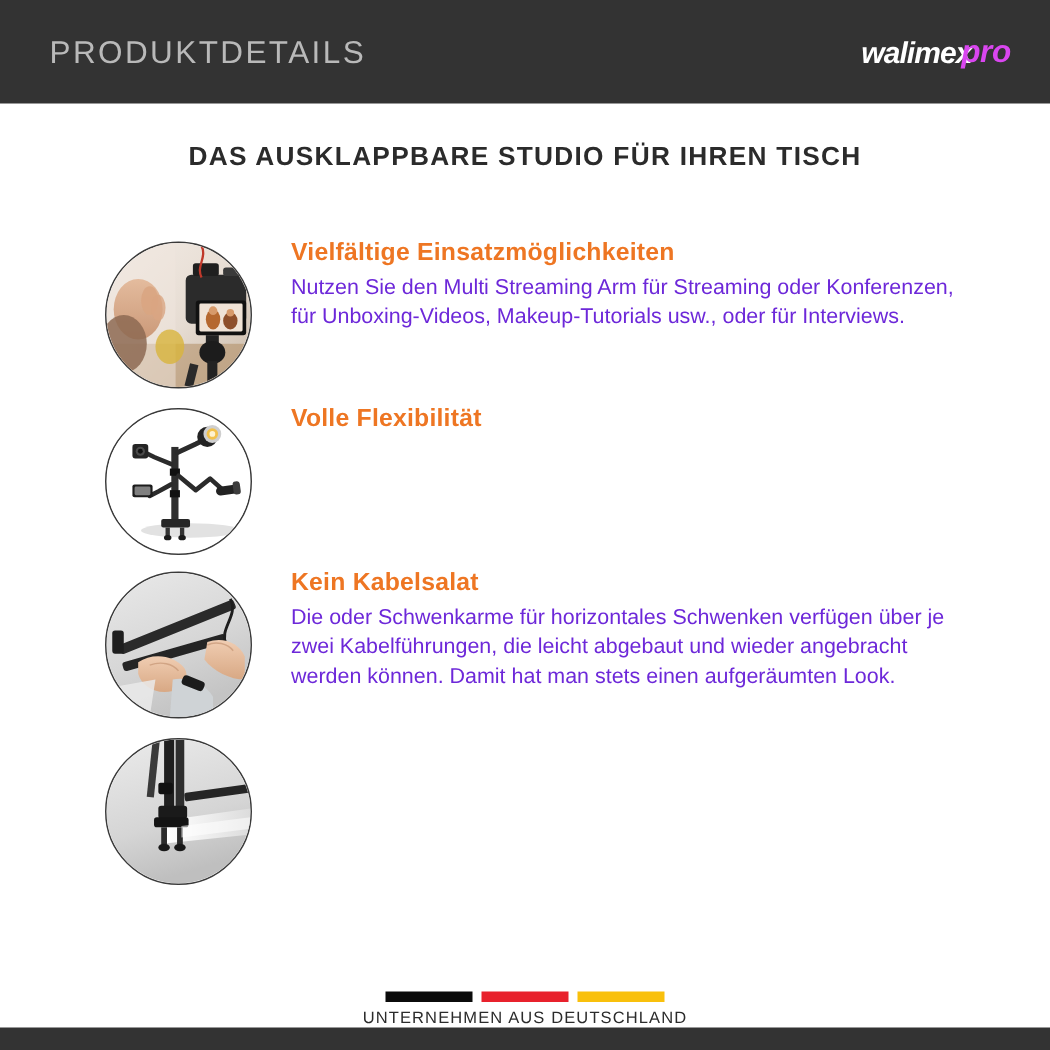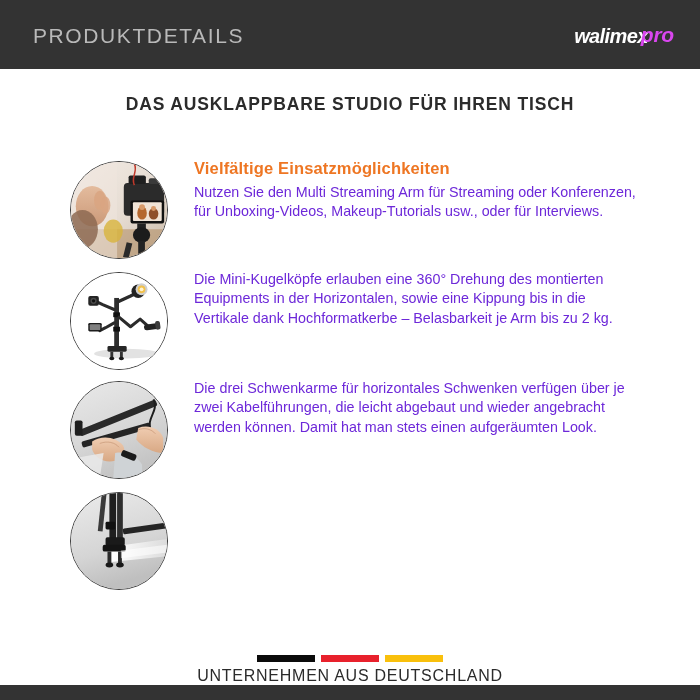--- a/index.html
+++ b/index.html
@@ -156,21 +156,21 @@
   }
   .flag-bar {
     width: 58px;
     height: 7px;
   }
   .flag-black { background: #0b0b0b; }
   .flag-red   { background: #e8212c; }
   .flag-gold  { background: #f9c00c; }
   .footer-text {
     color: #2b2b2b;
-    font-size: 16px;
+    font-size: 11px;
     font-weight: 400;
     letter-spacing: 0.75px;
   }
 
   
   .bottom-bar {
     position: absolute;
     left: 0;
     bottom: 0;
     width: 700px;
@@ -278,21 +278,21 @@
             <rect x="18" y="52" width="14" height="9" rx="1.5" fill="#1c1c1c"></rect>
             <rect x="19.5" y="53.5" width="11" height="6" rx="1" fill="#7f7f7f"></rect>
 
             <path d="M50 46 L62 56 L72 48 L82 57" stroke="#2b2b2b" stroke-width="3.2" fill="none" stroke-linecap="round" stroke-linejoin="round"></path>
             <rect x="76" y="53" width="16" height="6" rx="3" fill="#222" transform="rotate(-8 84 56)"></rect>
             <rect x="88" y="50" width="5" height="9" rx="2" fill="#3d3d3d" transform="rotate(-8 90 55)"></rect>
           </svg>
         </div>
       </div>
       <div class="feature-text">
-        <p class="feature-body">Die Mini-Kugelköpfe erlauben eine 360° Drehung des montierten Equipments in der Horizontalen, sowie eine Kippung bis in die Vertikale dank Hochformatkerbe – Belasbarkeit je Arm bis zu 2 kg.</p>
+        <h3 class="feature-title">Volle Flexibilität</h3>
       </div>
     </div>
 
     <div class="feature f3">
       <div class="feature-thumb-wrap">
         <div class="thumb">
           <svg viewBox="0 0 100 100" preserveAspectRatio="xMidYMid slice" aria-hidden="true">
             <defs>
               <linearGradient id="g3bg" x1="0" y1="0" x2="0.4" y2="1">
                 <stop offset="0%" stop-color="#e9e9e9"></stop>
@@ -319,21 +319,22 @@
             <path d="M30 64 C38 61, 46 63, 50 68" stroke="#c08e6d" stroke-width="1" fill="none" opacity="0.6"></path>
 
             <path d="M46 74 C56 72, 68 76, 74 86 L74 100 L44 100 Z" fill="#cfd3d6"></path>
             <rect x="52" y="73" width="16" height="7" rx="2.5" fill="#1b1b1b" transform="rotate(22 60 77)"></rect>
 
             <path d="M0 80 L34 74 L30 100 L0 100 Z" fill="#eaeaea" opacity="0.85"></path>
           </svg>
         </div>
       </div>
       <div class="feature-text">
-        <p class="feature-body">Die drei Schwenkarme für horizontales Schwenken verfügen über je zwei Kabelführungen, die leicht abgebaut und wieder angebracht werden können. Damit hat man stets einen aufgeräumten Look.</p>
+        <h3 class="feature-title">Kein Kabelsalat</h3>
+        <p class="feature-body">Die oder Schwenkarme für horizontales Schwenken verfügen über je zwei Kabelführungen, die leicht abgebaut und wieder angebracht werden können. Damit hat man stets einen aufgeräumten Look.</p>
       </div>
     </div>
 
     <div class="feature f4">
       <div class="feature-thumb-wrap">
         <div class="thumb">
           <svg viewBox="0 0 100 100" preserveAspectRatio="xMidYMid slice" aria-hidden="true">
             <defs>
               <linearGradient id="g4bg" x1="0" y1="0" x2="0.3" y2="1">
                 <stop offset="0%" stop-color="#ebebeb"></stop>

